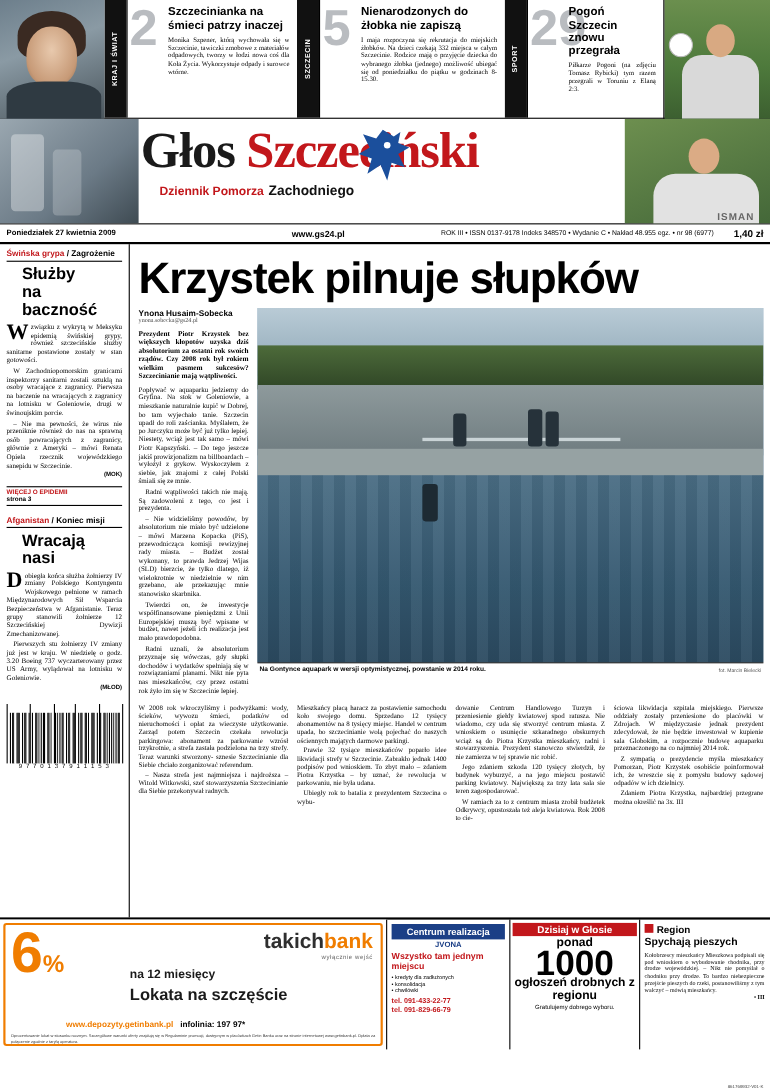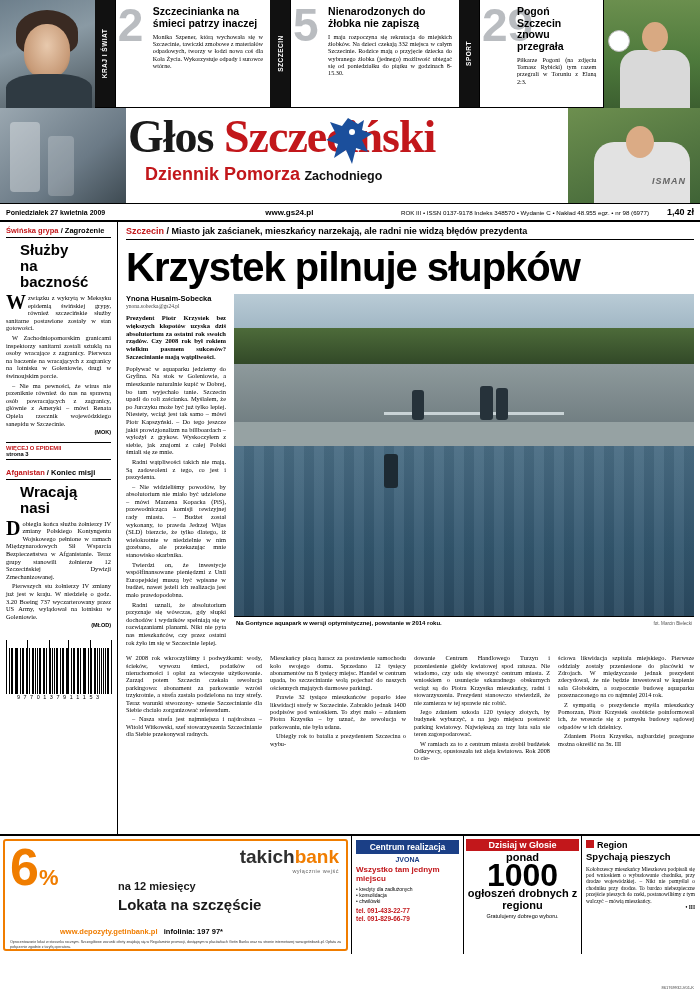--- a/index.html
+++ b/index.html
@@ -64,36 +64,35 @@
 
   
   .masthead { position: relative; width: 700px; height: 96px; border-bottom: 1px solid #000; overflow: hidden; }
   .mh-left-img {
     position: absolute; left: 0; top: 0; width: 126px; height: 96px;
     background: linear-gradient(140deg,#9aa7b0 0%, #6b7a86 60%, #3e4a52 100%);
   }
   .mh-left-img .b1 { position:absolute; left: 10px; top: 14px; width: 30px; height: 70px; background: rgba(255,255,255,.35); border-radius: 4px; }
   .mh-left-img .b2 { position:absolute; left: 48px; top: 28px; width: 26px; height: 60px; background: rgba(255,255,255,.22); border-radius: 4px; }
   .mh-right-img {
-    position: absolute; right: 0; top: 0; width: 132px; height: 96px;
+    position: absolute; right: 0; top: 0; width: 132px; height: 112px;
     background: linear-gradient(160deg,#6d8f4f 0%, #3f6336 100%);
-    font-style: italic;
   }
   .mh-right-img .p-shirt { position:absolute; right: 10px; bottom: 0; width: 96px; height: 62px; background: #e2e2e2; border-radius: 20px 20px 0 0; }
   .mh-right-img .p-head { position:absolute; right: 46px; top: 18px; width: 28px; height: 32px; background: #dbab85; border-radius: 50%; }
   .mh-right-img .p-badge { position:absolute; right: 14px; bottom: 18px; font-family:"Liberation Sans",sans-serif; font-size: 9px; font-weight: bold; color:#666; letter-spacing: 1px; }
   .mh-center { position: absolute; left: 128px; top: 4px; width: 444px; text-align: left; }
   .mh-title {
     font-family: "Liberation Serif", serif; font-weight: bold;
     font-size: 46px; line-height: 50px; letter-spacing: -1px; white-space: nowrap;
   }
   .mh-title .glos { color: #1a1a1a; }
   .mh-title .szcz { color: #c2171b; }
   .mh-sub { margin-top: 2px; font-family:"Liberation Sans",sans-serif; }
-  .mh-sub .red { color: #c2171b; font-weight: bold; font-size: 18px; padding-left: 17px; }
+  .mh-sub .red { color: #c2171b; font-weight: bold; font-size: 11px; padding-left: 17px; }
   .mh-sub .blk { color: #111; font-weight: bold; font-size: 12.5px; }
   .mh-griffin {
     position: absolute; left: 318px; top: 6px; width: 64px; height: 60px;
   }
   .infobar {
     display: flex; align-items: center; width: 700px; height: 18px;
     border-bottom: 2px solid #000; font-family: "Liberation Sans", sans-serif;
     font-size: 7px; padding: 0 6px; gap: 10px;
   }
   .infobar .date { font-weight: bold; }
@@ -393,25 +392,20 @@
           <i style="width:1px;height:46px"></i>
           <i style="width:1px;height:46px"></i>
           <i style="width:1px;height:46px"></i>
           <i style="width:1px;height:46px;background:#fff"></i>
           <i style="width:1px;height:54px"></i>
         </div>
       <div class="barcode-num">9 7 7 0 1 3 7 9 1 1 1 5 3</div>
     </div>
 
     <div class="col-main">
-      <div class="main-kicker">
-        <span class="red">Szczecin</span>
-        <span>/</span>
-        <span>Miasto jak zaścianek, mieszkańcy narzekają, ale radni nie widzą błędów prezydenta</span>
-      </div>
       <div class="main-head">Krzystek pilnuje słupków</div>
 
       <div class="main-row">
         <div class="mr-left">
           <div class="byline">Ynona Husaim-Sobecka</div>
           <div class="byline-mail">ynona.sobecka@gs24.pl</div>
           <div class="boldlead">Prezydent Piotr Krzystek bez większych kłopotów uzyska dziś absolutorium za ostatni rok swoich rządów. Czy 2008 rok był rokiem wielkim pasmem sukcesów? Szczecinianie mają wątpliwości.</div>
           <div class="col-text">
             <p class="first">Popływać w aquaparku jedziemy do Gryfina. Na stok w Goleniowie, a mieszkanie naturalnie kupić w Dobrej, bo tam wyjechało tanie. Szczecin upadł do roli zaścianka. Myślałem, że po Jurczyku może być już tylko lepiej. Niestety, wciąż jest tak samo – mówi Piotr Kapszyński. – Do tego jeszcze jakiś prowizjonalizm na billboardach – wyłożył z grykow. Wyskoczyłem z siebie, jak znajomi z całej Polski śmiali się ze mnie.</p>
             <p>Radni wątpliwości takich nie mają. Są zadowoleni z tego, co jest i prezydenta.</p>

